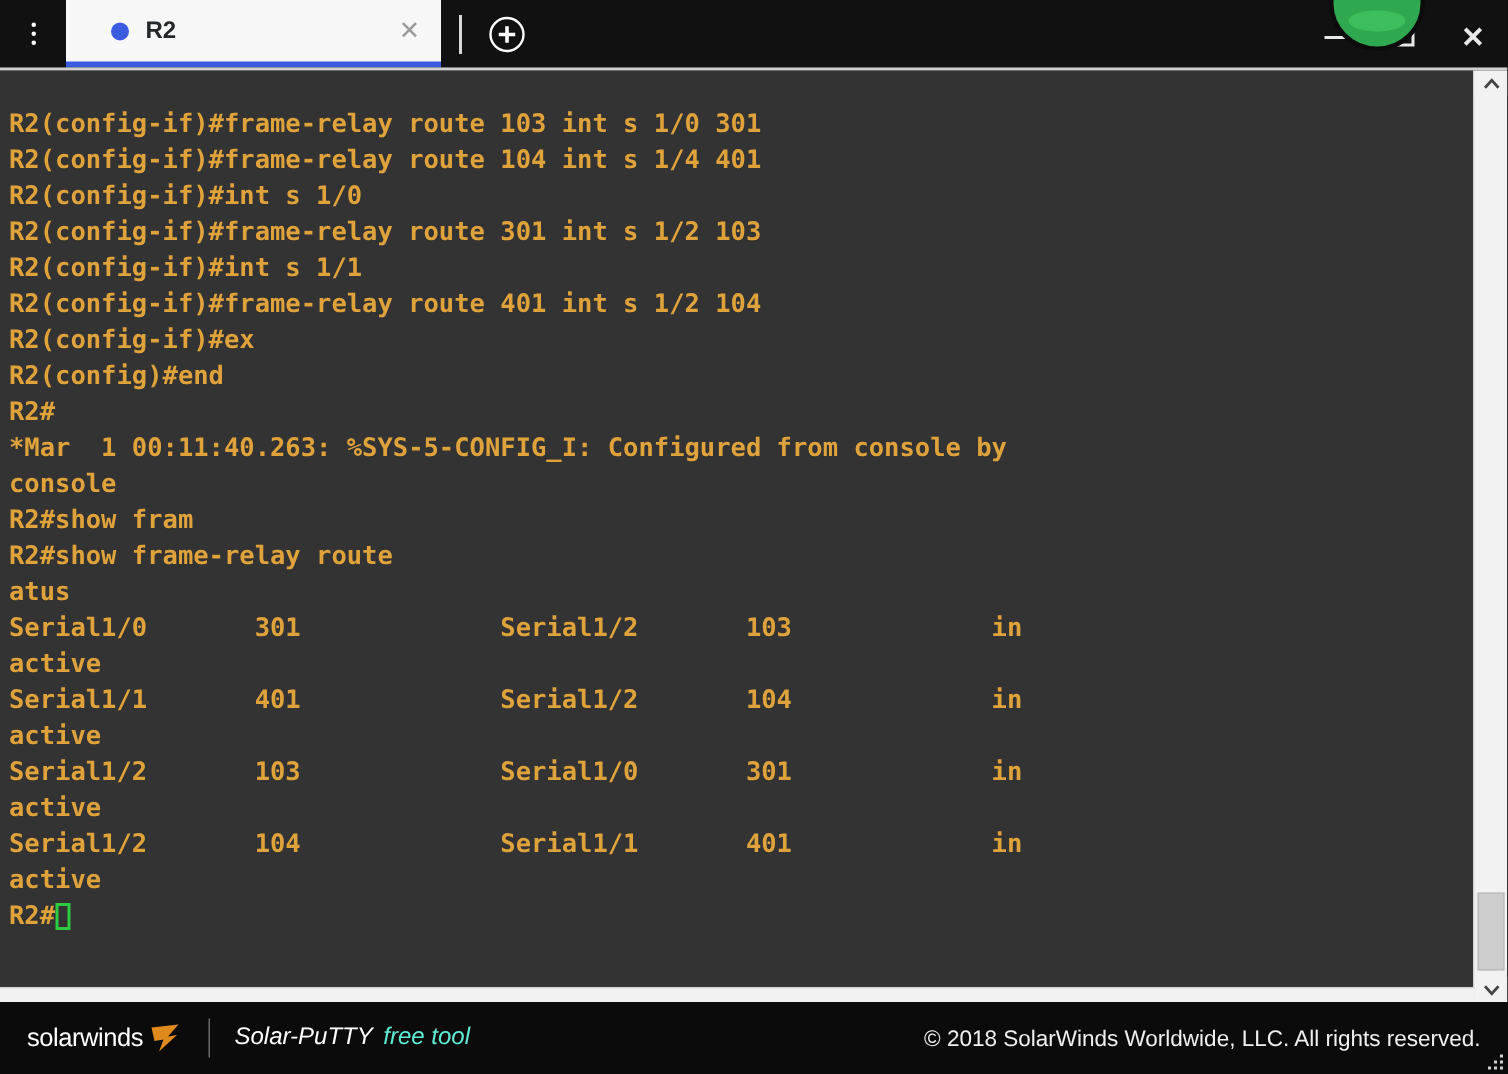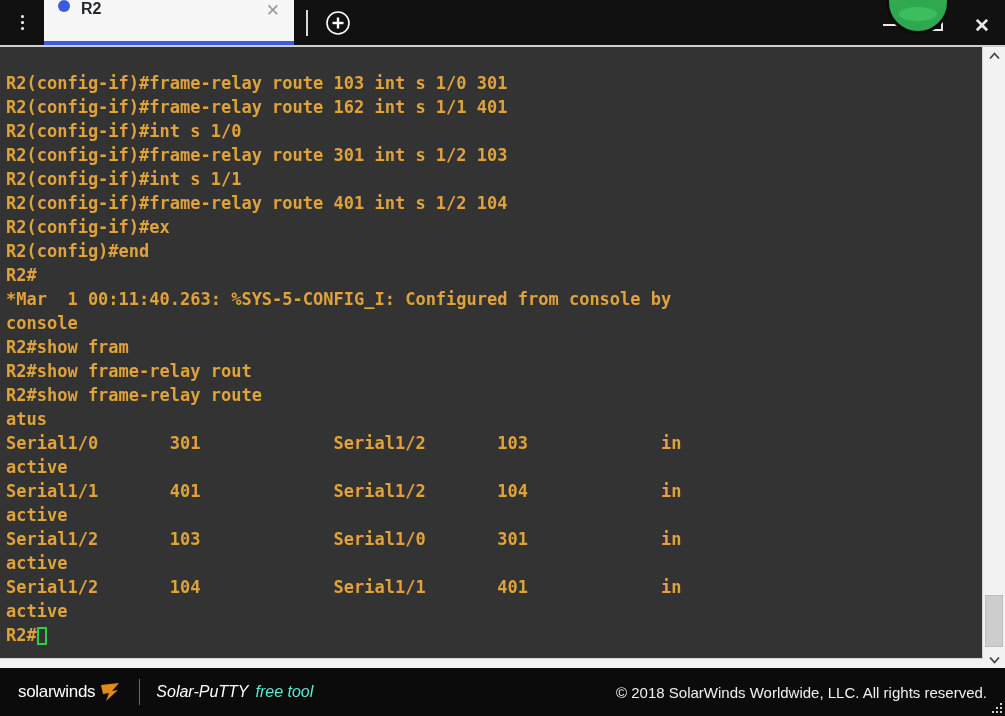--- a/index.html
+++ b/index.html
@@ -53,21 +53,22 @@
     height: 3px;
     background: #ffffff;
     border-radius: 50%;
   }
 
   .tab {
     width: 250px;
     background: #f7f7f7;
     border-bottom: 4px solid #3b5be0;
     display: flex;
-    padding: 0 10px 0 14px;
+    align-items: center;
+    padding: 0 10px 0 30px;
     box-sizing: border-box;
     position: relative;
   }
   .tab-dot {
     width: 12px;
     height: 12px;
     border-radius: 50%;
     background: #3b5be0;
     flex: 0 0 12px;
     margin-right: 11px;
@@ -348,32 +349,31 @@
           <i></i>
         </div>
       <div class="wc wc-close">✕</div>
     </div>
   </div>
 
   <div class="term-wrap">
 
     <div class="term" id="terminal">
         <div class="tline">R2(config-if)#frame-relay route 103 int s 1/0 301</div>
-        <div class="tline">R2(config-if)#frame-relay route 162 int s 1/1 401</div>
+        <div class="tline">R2(config-if)#frame-relay route 104 int s 1/4 401</div>
         <div class="tline">R2(config-if)#int s 1/0</div>
         <div class="tline">R2(config-if)#frame-relay route 301 int s 1/2 103</div>
         <div class="tline">R2(config-if)#int s 1/1</div>
         <div class="tline">R2(config-if)#frame-relay route 401 int s 1/2 104</div>
         <div class="tline">R2(config-if)#ex</div>
         <div class="tline">R2(config)#end</div>
         <div class="tline">R2#</div>
         <div class="tline">*Mar  1 00:11:40.263: %SYS-5-CONFIG_I: Configured from console by</div>
         <div class="tline">console</div>
         <div class="tline">R2#show fram</div>
-        <div class="tline">R2#show frame-relay rout</div>
         <div class="tline">R2#show frame-relay route</div>
         <div class="tline">atus</div>
         <div class="tline">Serial1/0       301             Serial1/2       103             in</div>
         <div class="tline">active</div>
         <div class="tline">Serial1/1       401             Serial1/2       104             in</div>
         <div class="tline">active</div>
         <div class="tline">Serial1/2       103             Serial1/0       301             in</div>
         <div class="tline">active</div>
         <div class="tline">Serial1/2       104             Serial1/1       401             in</div>
         <div class="tline">active</div>

